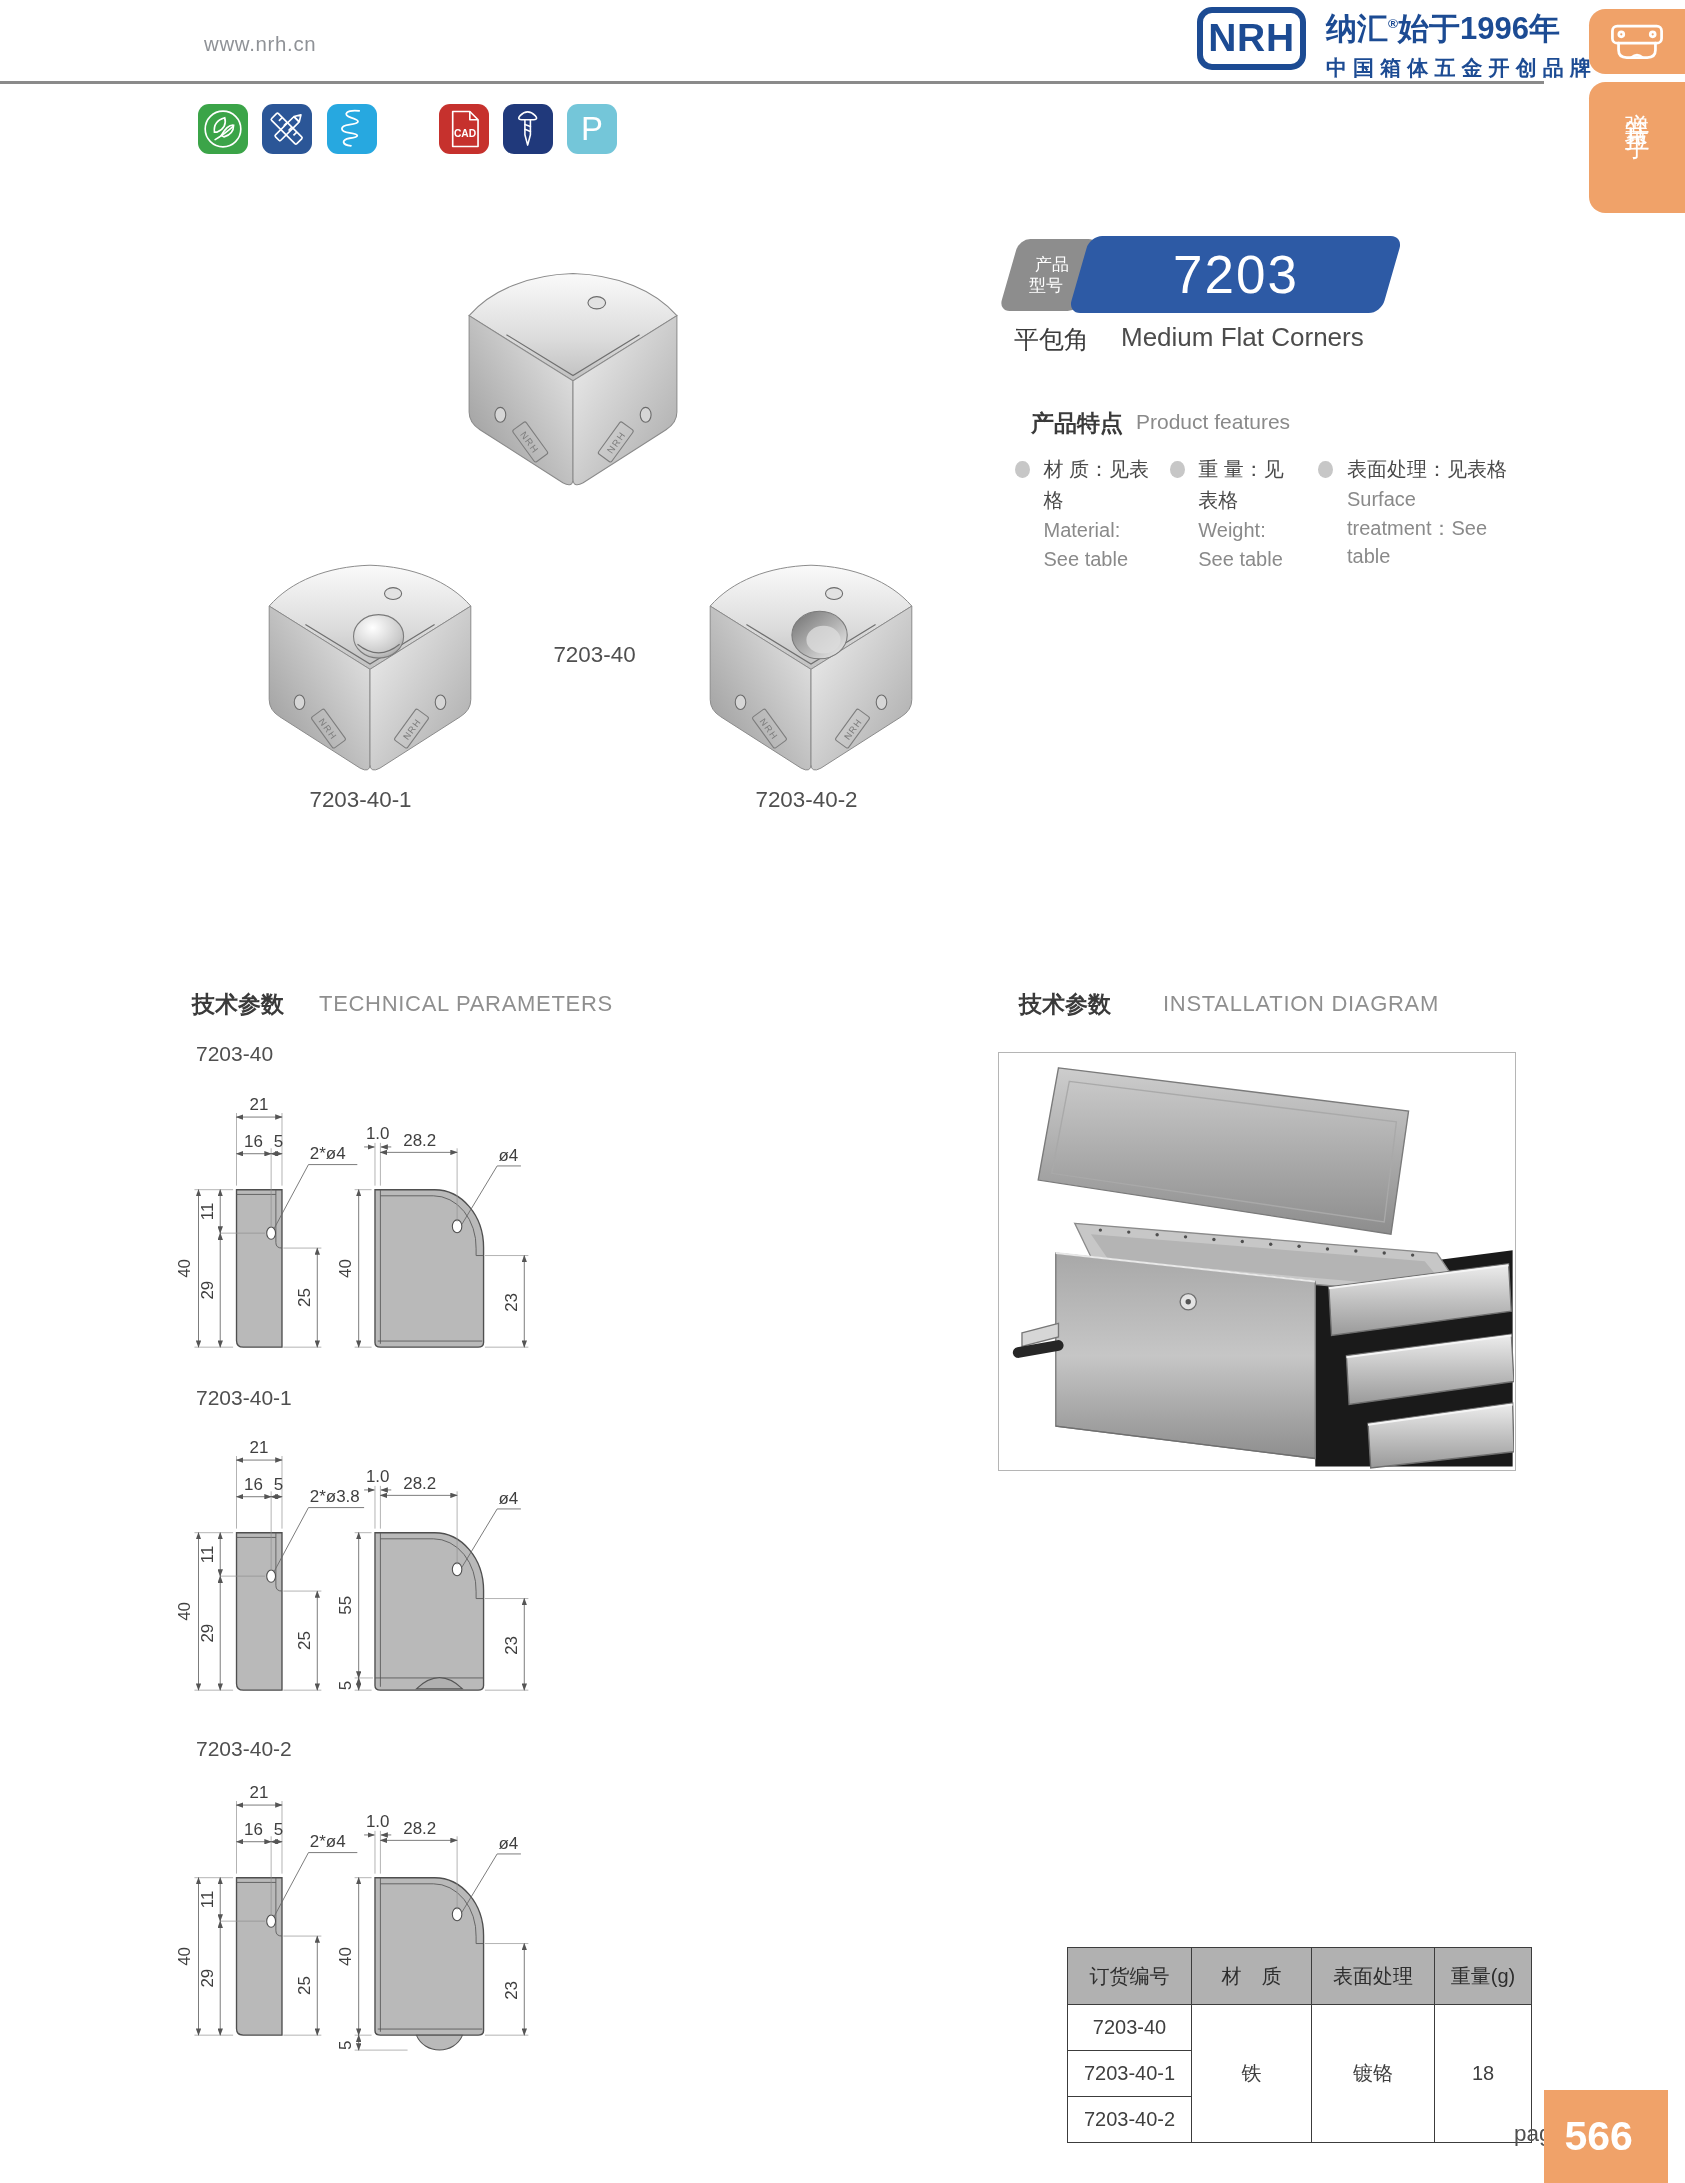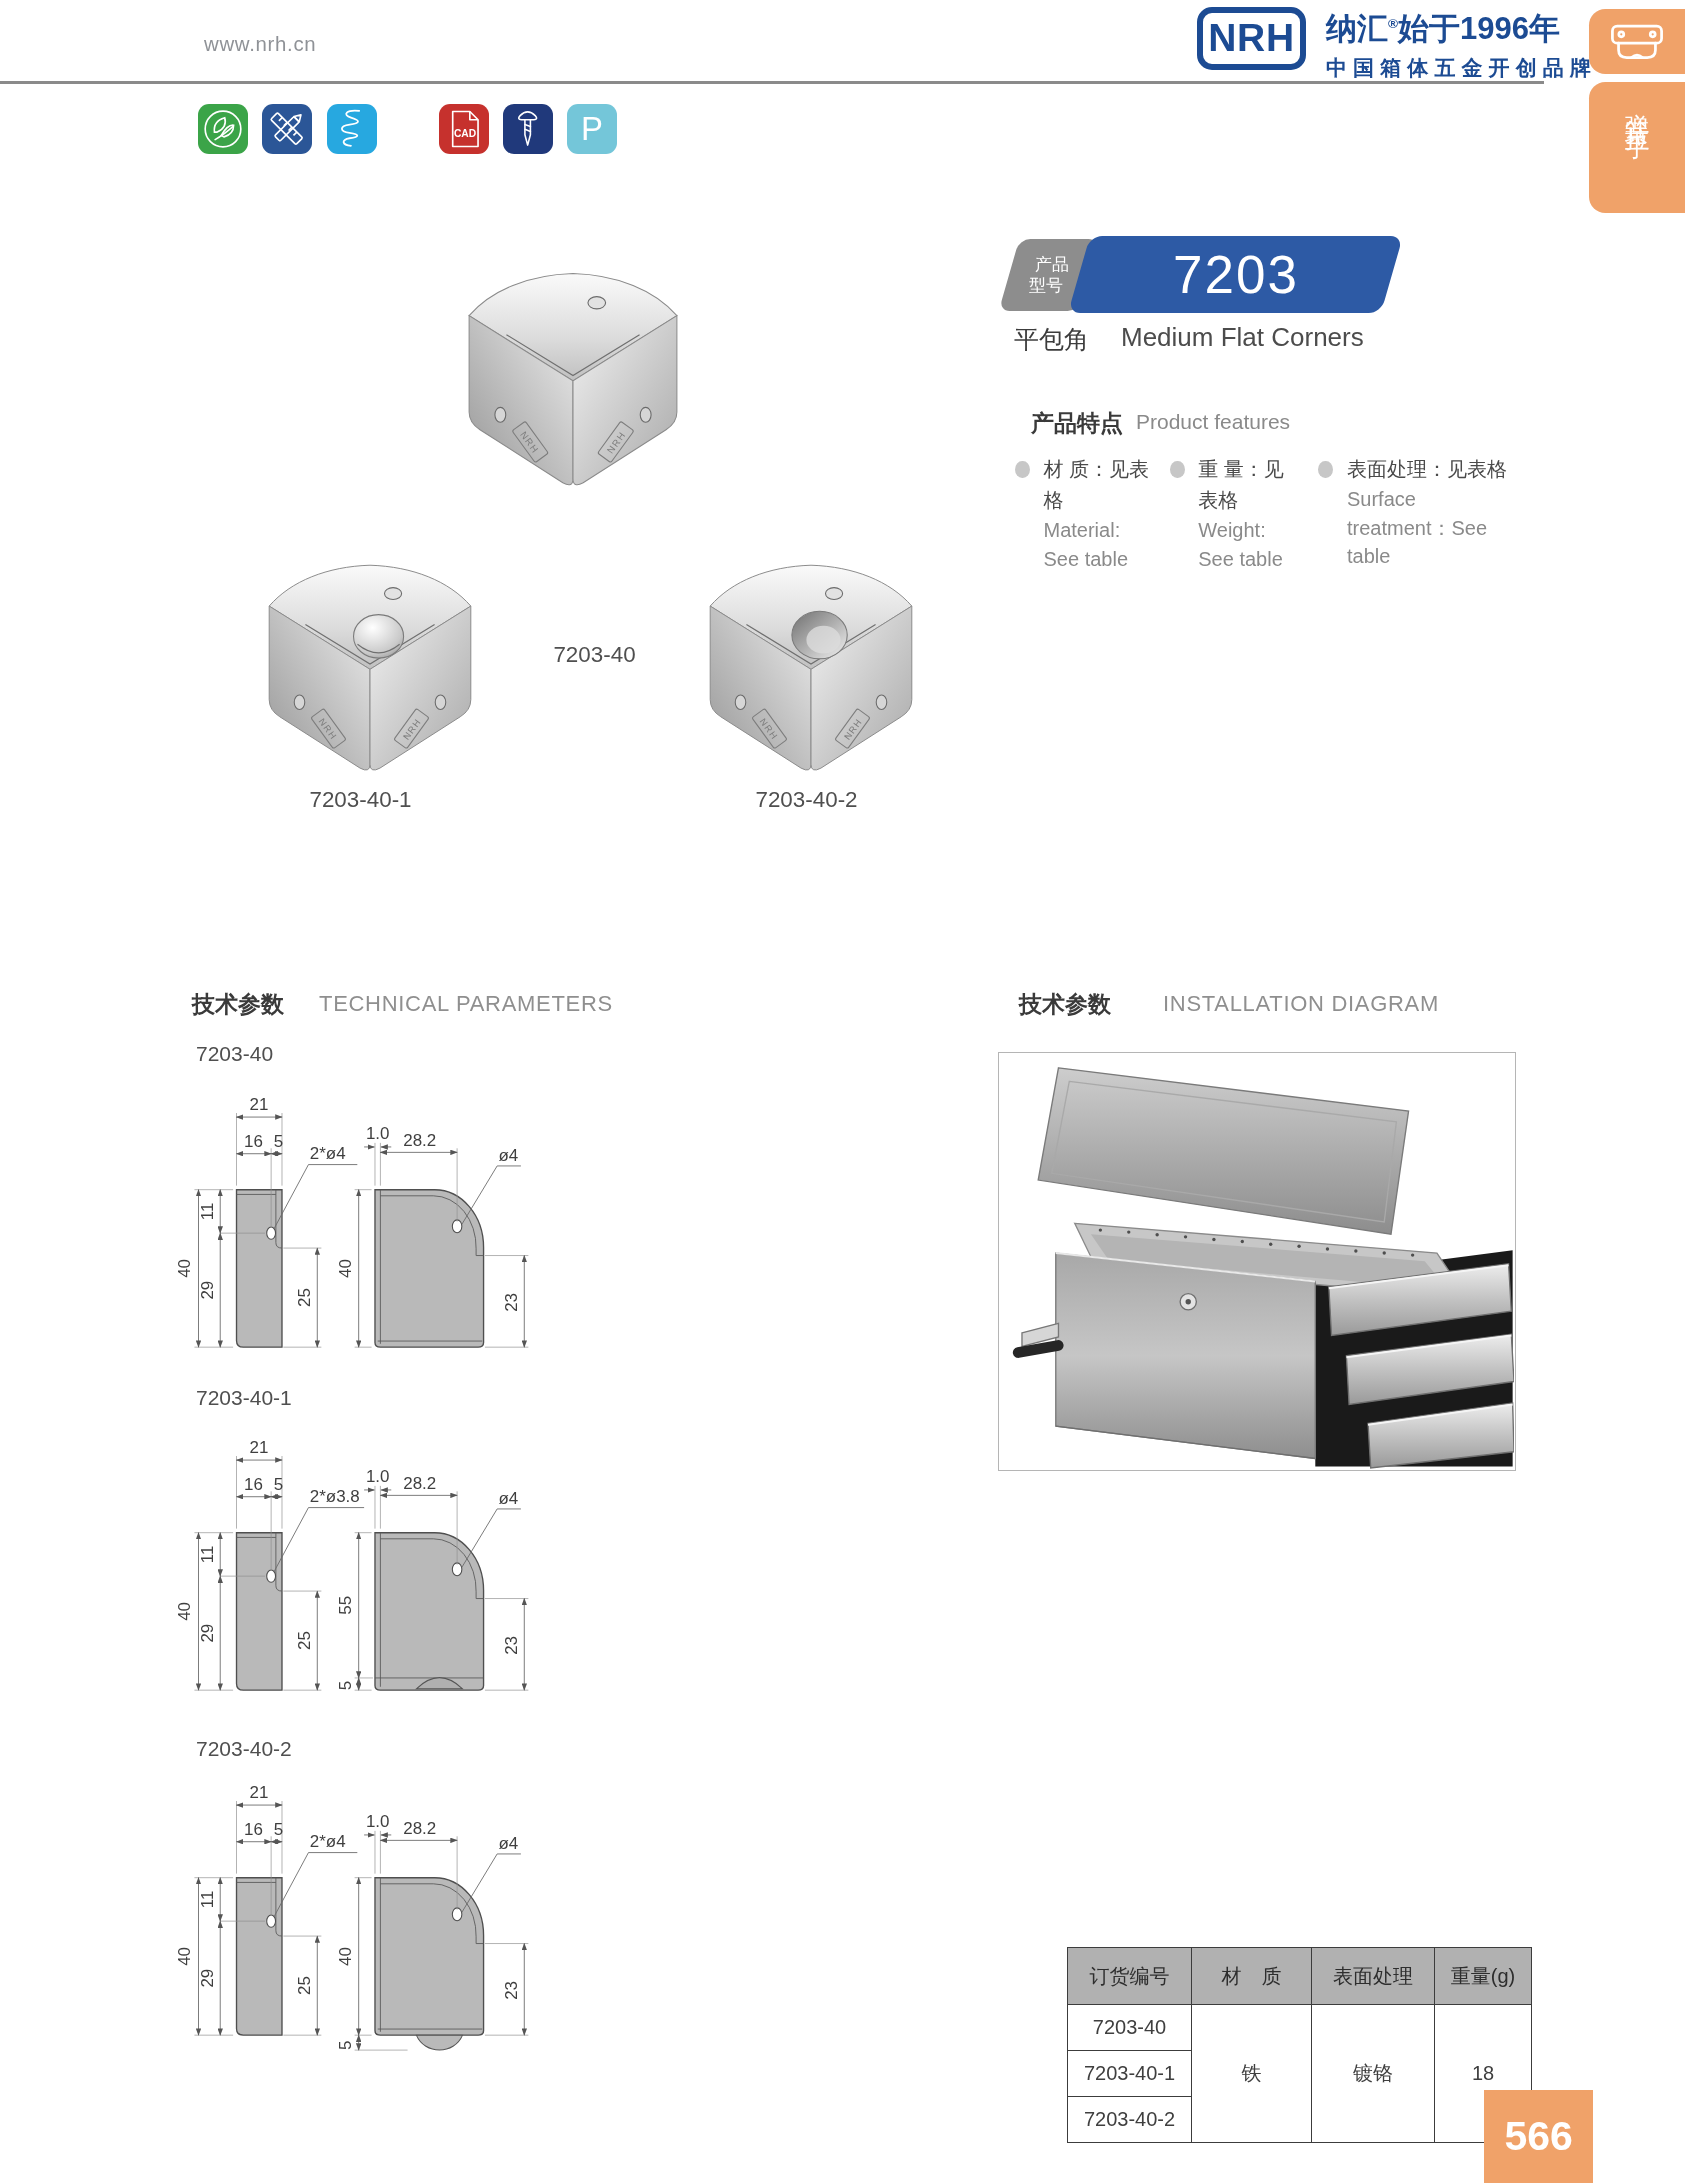--- a/index.html
+++ b/index.html
@@ -523,18 +523,18 @@
     <tr class="rw">
       <td>7203-40-1</td>
     </tr>
     <tr class="rw">
       <td>7203-40-2</td>
     </tr>
   </tbody>
     </table>
 
   <span class="abs page-label" style="left:1514px;top:2121px;">page</span>
-  <div class="abs page-badge" style="left:1484px;top:2090px;width:109px;height:93px;">
+  <div class="abs page-badge" style="left:1544px;top:2090px;width:124px;height:93px;">
     <span>566</span>
   </div>
 
 </div>
 
 
 </body></html>

